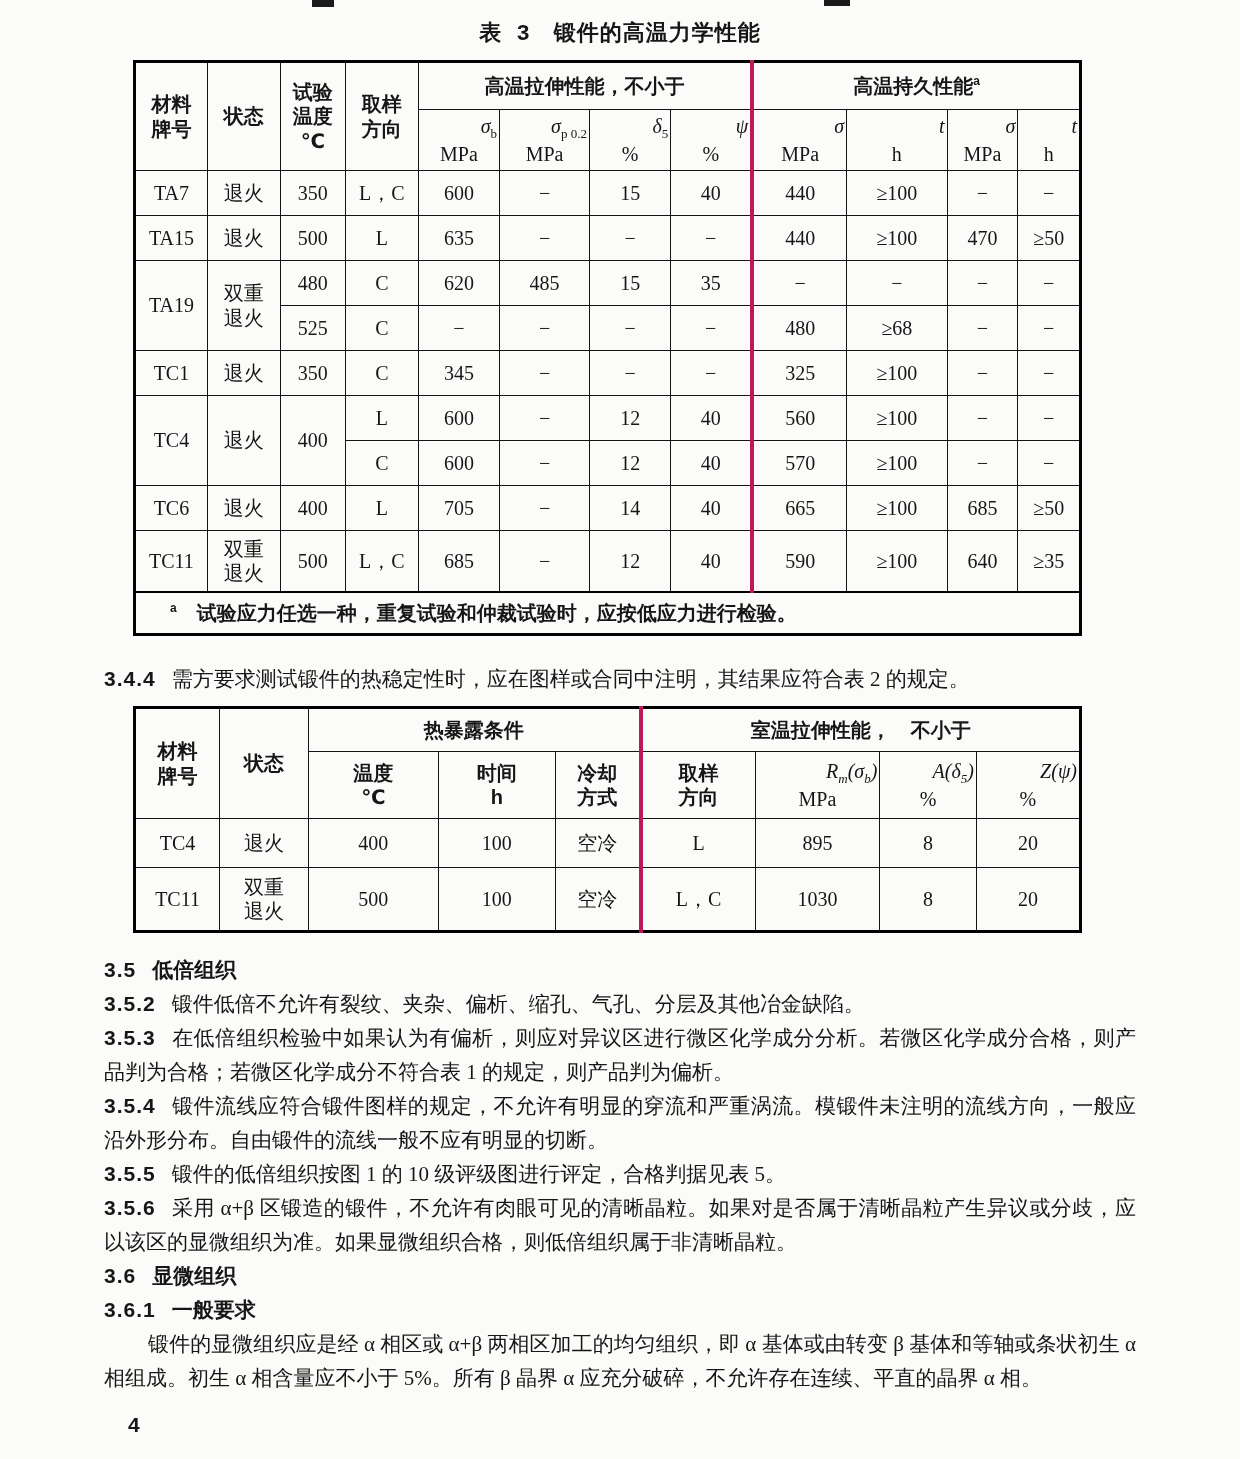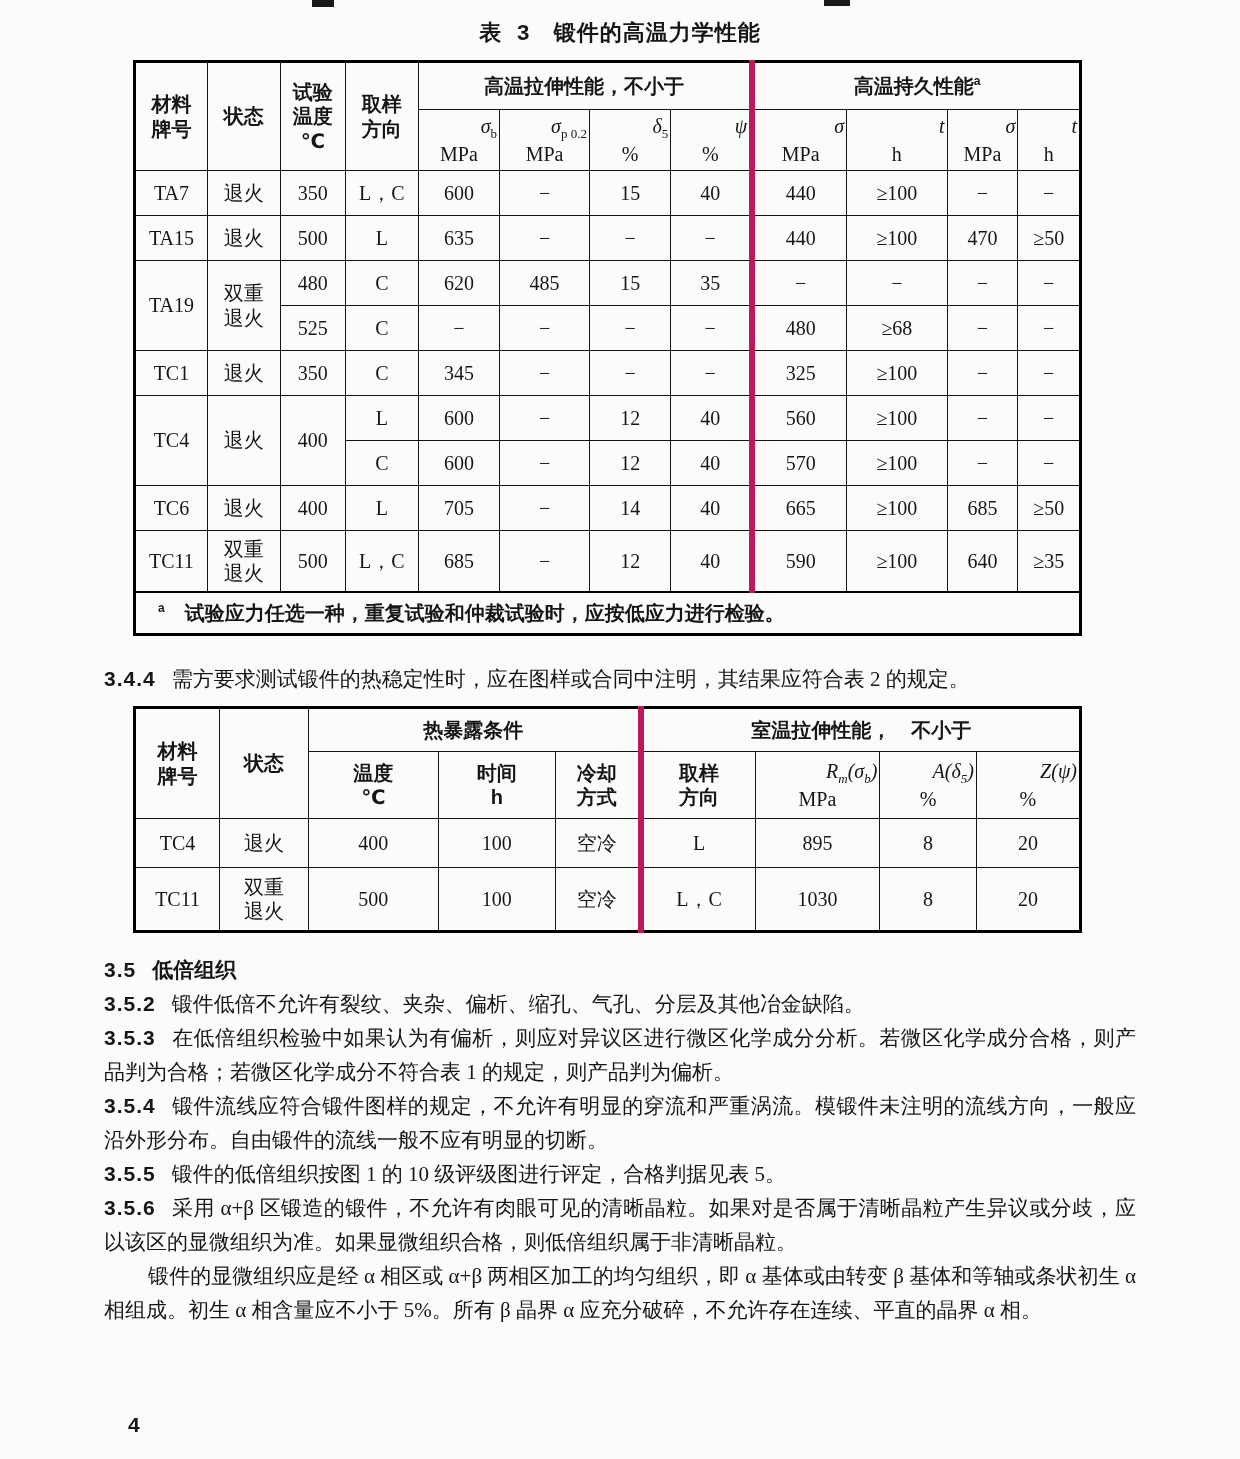--- a/index.html
+++ b/index.html
@@ -32,29 +32,29 @@
     border:1px solid #141414;
     text-align:center;vertical-align:middle;
     white-space:pre-line;
     padding:2px 2px;
     line-height:1.22;
   }
   th{font-weight:normal;}
   table{border:3px solid #000;}
   .grp{font-weight:bold;font-family:"Liberation Sans","DejaVu Sans",sans-serif;font-size:20px;}
   .hd{font-weight:bold;font-family:"Liberation Sans","DejaVu Sans",sans-serif;font-size:20px;}
-  .gb{border-left:6px solid #be185d;}
+  .gb{border-left:4px solid #be185d;}
   .t3 thead tr:nth-child(1) th{height:42px;}
   .t3 thead tr:nth-child(2) th{height:56px;}
   .t3 tbody td{height:40px;}
   .t3 tr.tall td{height:56px;}
   .t3 .footrow td{
     border-top:2px solid #000;
     text-align:left;height:36px;
-    padding-left:22px;font-size:20px;
+    padding-left:34px;font-size:20px;
     font-family:"Liberation Sans","DejaVu Sans",sans-serif;
     font-weight:bold;
   }
   .t4 thead tr:nth-child(1) th{height:38px;}
   .t4 thead tr:nth-child(2) th{height:62px;}
   .t4 tbody td{height:44px;}
   .t4 tr.tall td{height:58px;}
   .sym{display:block;text-align:right;}
   .unit{display:block;}
   .mi{font-style:italic;font-family:"Liberation Serif","DejaVu Serif",serif;}
@@ -318,19 +318,21 @@
     </tbody>
   </table>
 
   <div class="sections">
     <p class="sec head"><b class="num">3.5</b><span>低倍组织</span></p>
     <p class="sec"><b class="num">3.5.2</b><span>锻件低倍不允许有裂纹、夹杂、偏析、缩孔、气孔、分层及其他冶金缺陷。</span></p>
     <p class="sec"><b class="num">3.5.3</b><span>在低倍组织检验中如果认为有偏析，则应对异议区进行微区化学成分分析。若微区化学成分合格，则产品判为合格；若微区化学成分不符合表 1 的规定，则产品判为偏析。</span></p>
     <p class="sec"><b class="num">3.5.4</b><span>锻件流线应符合锻件图样的规定，不允许有明显的穿流和严重涡流。模锻件未注明的流线方向，一般应沿外形分布。自由锻件的流线一般不应有明显的切断。</span></p>
     <p class="sec"><b class="num">3.5.5</b><span>锻件的低倍组织按图 1 的 10 级评级图进行评定，合格判据见表 5。</span></p>
     <p class="sec"><b class="num">3.5.6</b><span>采用 α+β 区锻造的锻件，不允许有肉眼可见的清晰晶粒。如果对是否属于清晰晶粒产生异议或分歧，应以该区的显微组织为准。如果显微组织合格，则低倍组织属于非清晰晶粒。</span></p>
+    <p class="sec head"><b class="num">3.6</b><span>显微组织</span></p>
+    <p class="sec head"><b class="num">3.6.1</b><span>一般要求</span></p>
     <p class="sec indent"><span>锻件的显微组织应是经 α 相区或 α+β 两相区加工的均匀组织，即 α 基体或由转变 β 基体和等轴或条状初生 α 相组成。初生 α 相含量应不小于 5%。所有 β 晶界 α 应充分破碎，不允许存在连续、平直的晶界 α 相。</span></p>
 
   </div>
 
 </div>
 
 <div class="pageno">4</div>
 
 </body></html>

